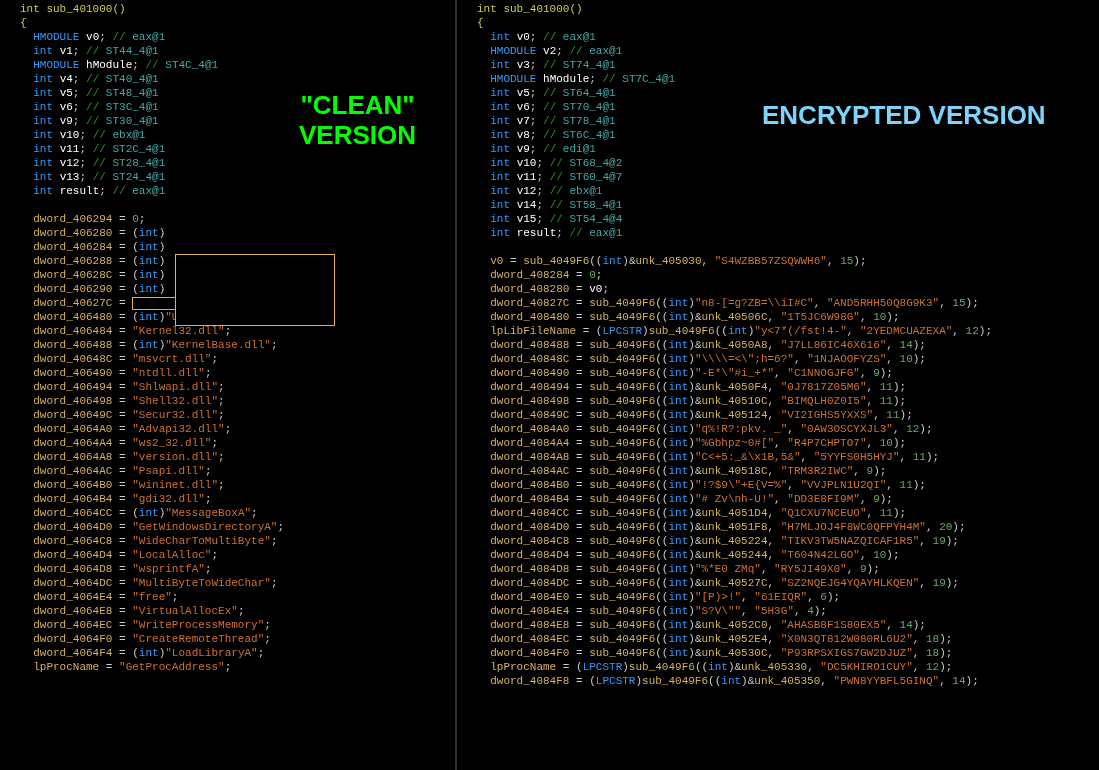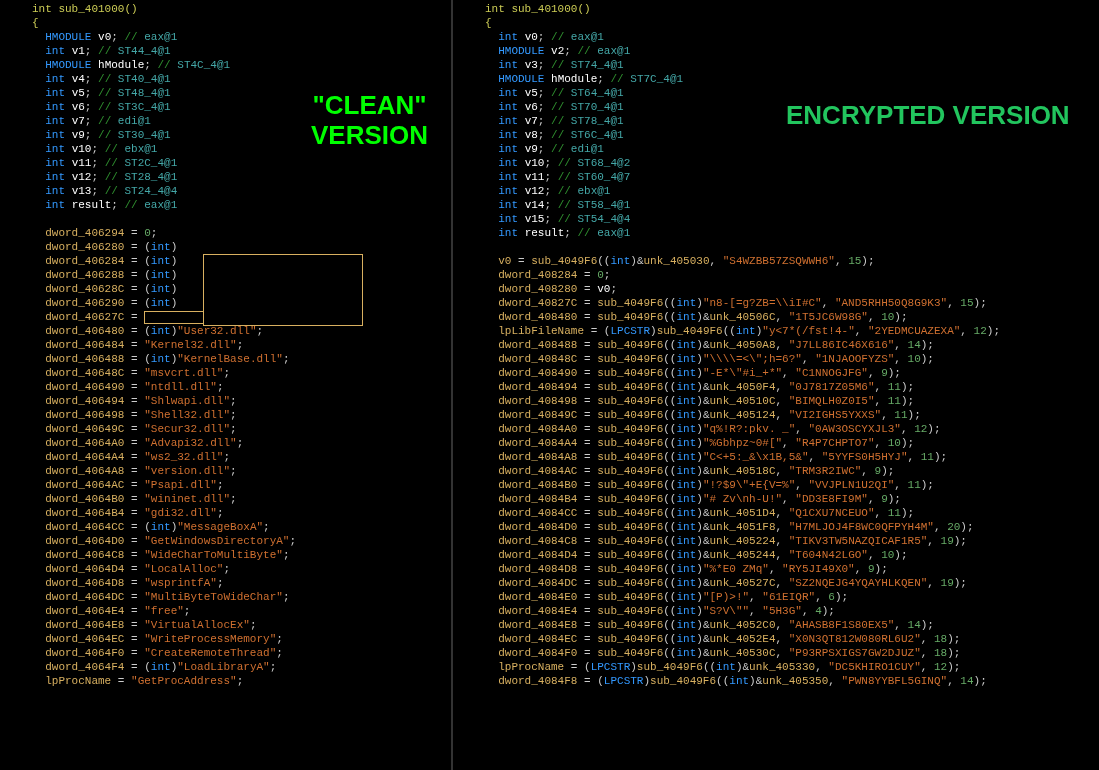--- a/index.html
+++ b/index.html
@@ -15,22 +15,21 @@
     overflow: hidden;
     position: relative;
   }
   .panes {
     display: flex;
     width: 100%;
     height: 100%;
   }
   .pane {
     position: relative;
-    padding: 2px 4px;
-    margin-left: 28px;
+    padding: 2px 20px;
   }
   .pane.left {
     width: 415px;
     border-right: 2px solid #333333;
   }
   .pane.right {
     flex: 1;
   }
   .line { white-space: pre; }
   .kw { color: #3399ff; }       
@@ -49,21 +48,21 @@
     position: absolute;
     color: #00ff00;
     font-family: Arial, sans-serif;
     font-size: 26px;
     font-weight: bold;
     line-height: 30px;
     text-align: center;
   }
   .label-enc {
     position: absolute;
-    color: #22c55e;
+    color: #7dd3fc;
     font-family: Arial, sans-serif;
     font-size: 26px;
     font-weight: bold;
     line-height: 30px;
     text-align: center;
   }
   .redact {
     display: inline-block;
     background: #000000;
     border: 1px solid #d8b060;
@@ -81,26 +80,25 @@
   <div class="pane left">
     <div id="left-code">
         <div class="line"><span class="sig">int sub_401000()</span></div>
         <div class="line"><span class="sig">{</span></div>
         <div class="line">  <span class="kw">HMODULE</span> <span class="varname">v0</span><span class="op">;</span> <span class="comment">// </span><span class="reg">eax@1</span></div>
         <div class="line">  <span class="kw">int</span> <span class="varname">v1</span><span class="op">;</span> <span class="comment">// </span><span class="reg">ST44_4@1</span></div>
         <div class="line">  <span class="kw">HMODULE</span> <span class="varname">hModule</span><span class="op">;</span> <span class="comment">// </span><span class="reg">ST4C_4@1</span></div>
         <div class="line">  <span class="kw">int</span> <span class="varname">v4</span><span class="op">;</span> <span class="comment">// </span><span class="reg">ST40_4@1</span></div>
         <div class="line">  <span class="kw">int</span> <span class="varname">v5</span><span class="op">;</span> <span class="comment">// </span><span class="reg">ST48_4@1</span></div>
         <div class="line">  <span class="kw">int</span> <span class="varname">v6</span><span class="op">;</span> <span class="comment">// </span><span class="reg">ST3C_4@1</span></div>
-        <div class="line">  <span class="kw">int</span> <span class="varname">v7</span><span class="op">;</span> <span class="comment">// </span><span class="reg">edi@1</span></div>
         <div class="line">  <span class="kw">int</span> <span class="varname">v9</span><span class="op">;</span> <span class="comment">// </span><span class="reg">ST30_4@1</span></div>
         <div class="line">  <span class="kw">int</span> <span class="varname">v10</span><span class="op">;</span> <span class="comment">// </span><span class="reg">ebx@1</span></div>
         <div class="line">  <span class="kw">int</span> <span class="varname">v11</span><span class="op">;</span> <span class="comment">// </span><span class="reg">ST2C_4@1</span></div>
         <div class="line">  <span class="kw">int</span> <span class="varname">v12</span><span class="op">;</span> <span class="comment">// </span><span class="reg">ST28_4@1</span></div>
-        <div class="line">  <span class="kw">int</span> <span class="varname">v13</span><span class="op">;</span> <span class="comment">// </span><span class="reg">ST24_4@4</span></div>
+        <div class="line">  <span class="kw">int</span> <span class="varname">v13</span><span class="op">;</span> <span class="comment">// </span><span class="reg">ST24_4@1</span></div>
         <div class="line">  <span class="kw">int</span> <span class="varname">result</span><span class="op">;</span> <span class="comment">// </span><span class="reg">eax@1</span></div>
         <div class="line"> </div>
         <div class="line">  <span class="dword">dword_406294</span> <span class="op">=</span> <span class="num">0</span><span class="op">;</span></div>
         <div class="line">  <span class="dword">dword_406280</span> <span class="op">=</span> (<span class="cast">int</span>)</div>
         <div class="line">  <span class="dword">dword_406284</span> <span class="op">=</span> (<span class="cast">int</span>)</div>
         <div class="line">  <span class="dword">dword_406288</span> <span class="op">=</span> (<span class="cast">int</span>)</div>
         <div class="line">  <span class="dword">dword_40628C</span> <span class="op">=</span> (<span class="cast">int</span>)</div>
         <div class="line">  <span class="dword">dword_406290</span> <span class="op">=</span> (<span class="cast">int</span>)</div>
         <div class="line">  <span class="dword">dword_40627C</span> <span class="op">=</span> <span class="redact small"></span></div>
         <div class="line">  <span class="dword">dword_406480</span> <span class="op">=</span> (<span class="cast">int</span>)<span class="str">"User32.dll"</span><span class="op">;</span></div>

